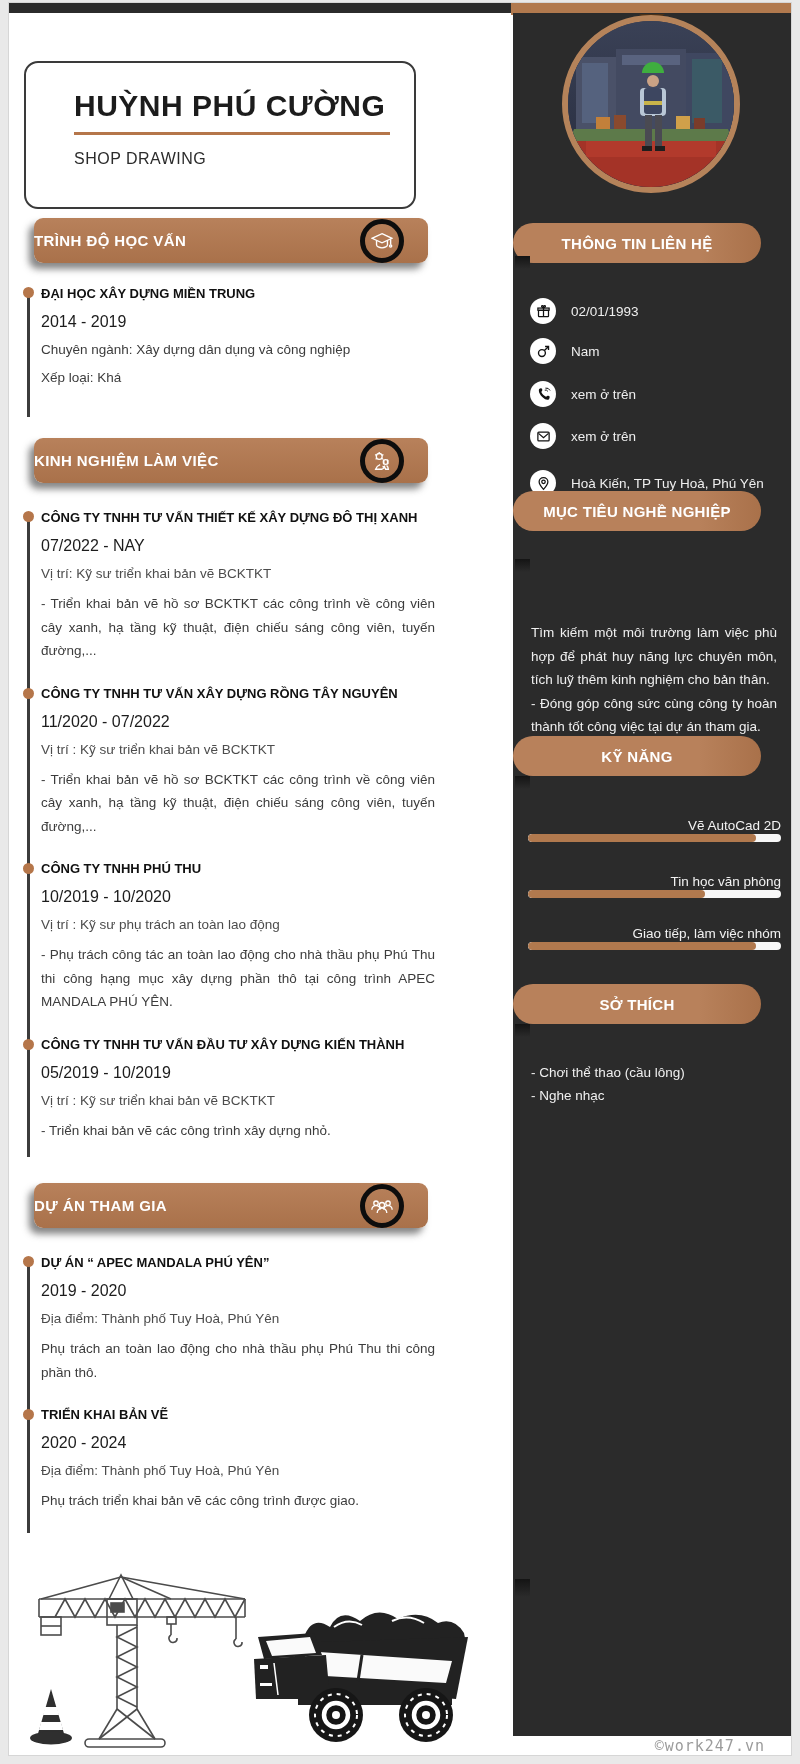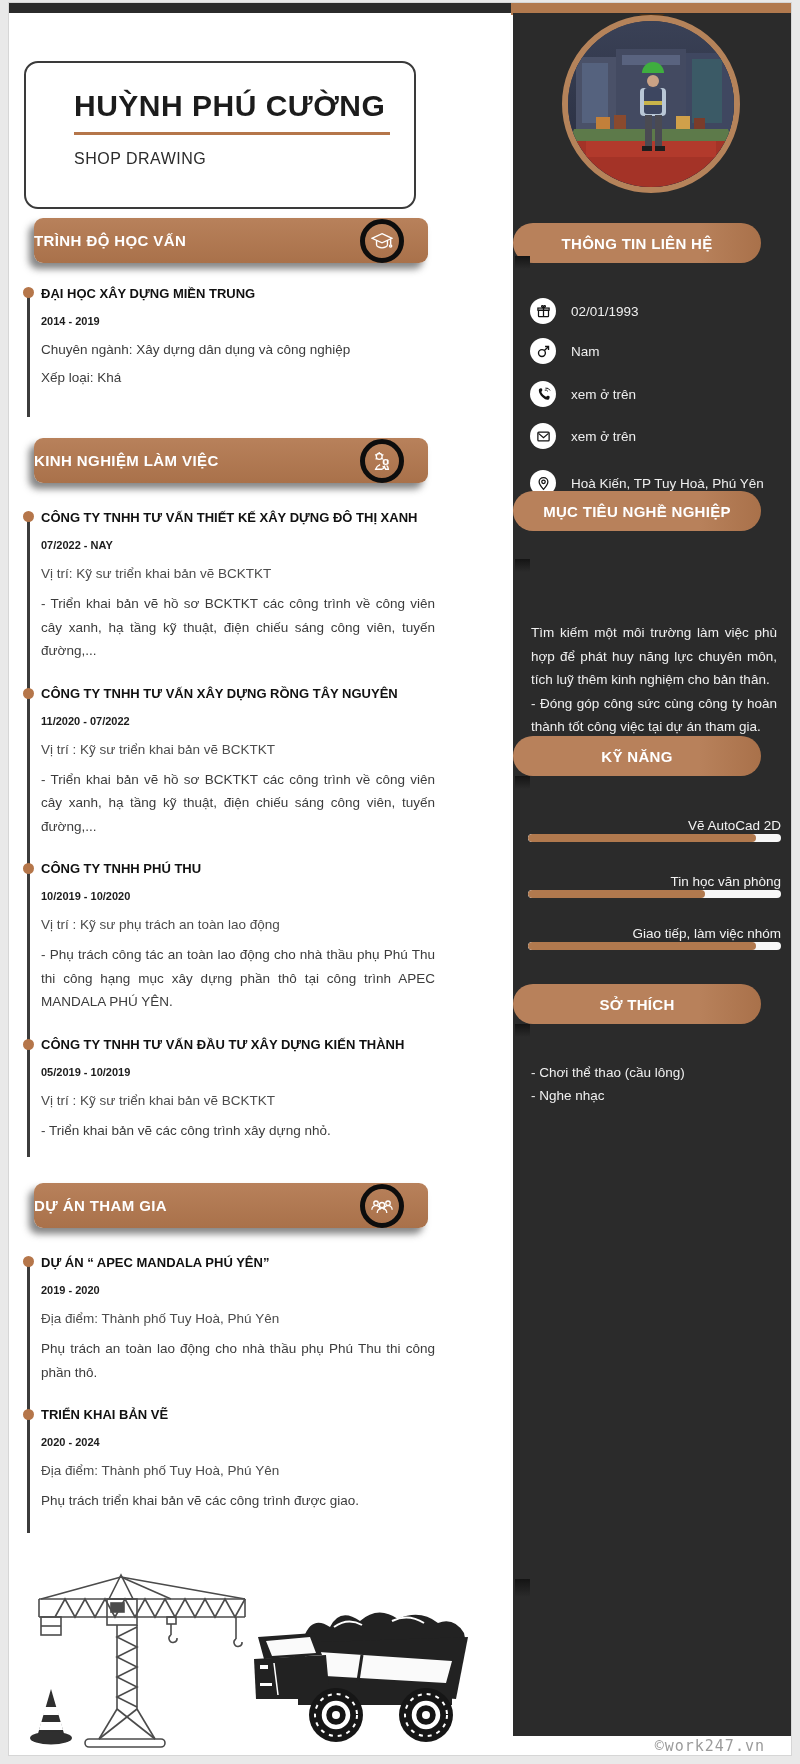--- a/index.html
+++ b/index.html
@@ -36,21 +36,21 @@
   .banner-left .label{color:#fff;font-size:15px;font-weight:bold;letter-spacing:.4px;}
   .banner-icon{position:absolute;right:24px;top:50%;transform:translateY(-50%);
     width:34px;height:34px;border-radius:50%;border:5px solid #0d0d0d;
     display:flex;align-items:center;justify-content:center;}
   
   .tl-section{position:absolute;left:14px;width:412px;}
   .tl-line{position:absolute;left:3.5px;width:3px;background:#3c3c3c;}
   .tl-entry{position:relative;padding-left:18px;margin:0 0 22px 0;}
   .tl-dot{position:absolute;left:0;top:3px;width:11px;height:11px;border-radius:50%;background:#b5764a;}
   .tl-title{font-size:13px;font-weight:bold;color:#111;line-height:17px;margin:0 0 11px 0;white-space:nowrap;}
-  .tl-date{font-size:11px;font-weight:bold;color:#1c1c1c;line-height:17px;margin:0 0 11px 0;}
+  .tl-date{font-size:16px;font-weight:normal;color:#1c1c1c;line-height:17px;margin:0 0 11px 0;}
   .tl-role{font-size:13.5px;color:#4c4c4c;line-height:17px;margin:0 0 10px 0;}
   .tl-desc{font-size:13.5px;color:#3c3c3c;line-height:23.5px;text-align:justify;margin:0;}
   .edu-line{font-size:13.5px;color:#3c3c3c;line-height:17px;margin:0 0 11px 0;}
   
   .banner-right{position:absolute;left:0;width:248px;height:40px;border-radius:22px;
     background:linear-gradient(90deg,#b8815b 75%,#a9714a);
     display:flex;align-items:center;justify-content:center;}
   .banner-right .label{color:#fff;font-size:15px;font-weight:bold;letter-spacing:.3px;}
   .fold{position:absolute;left:2px;width:15px;height:13px;background:linear-gradient(180deg,#141414,#2b2b2b);}
   

